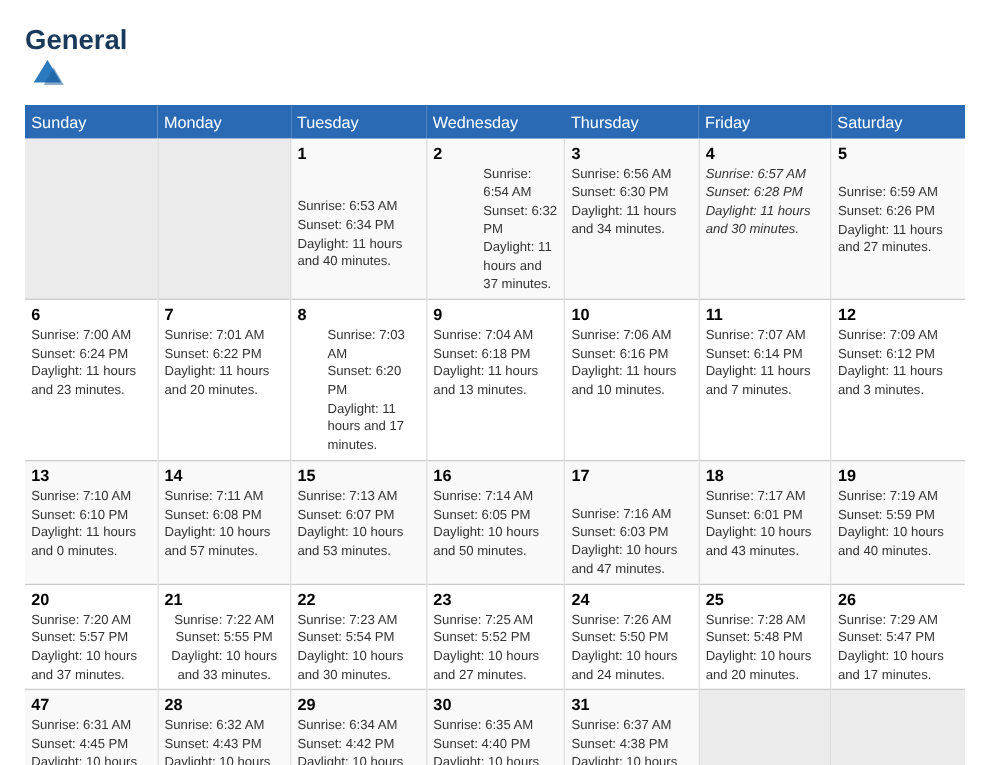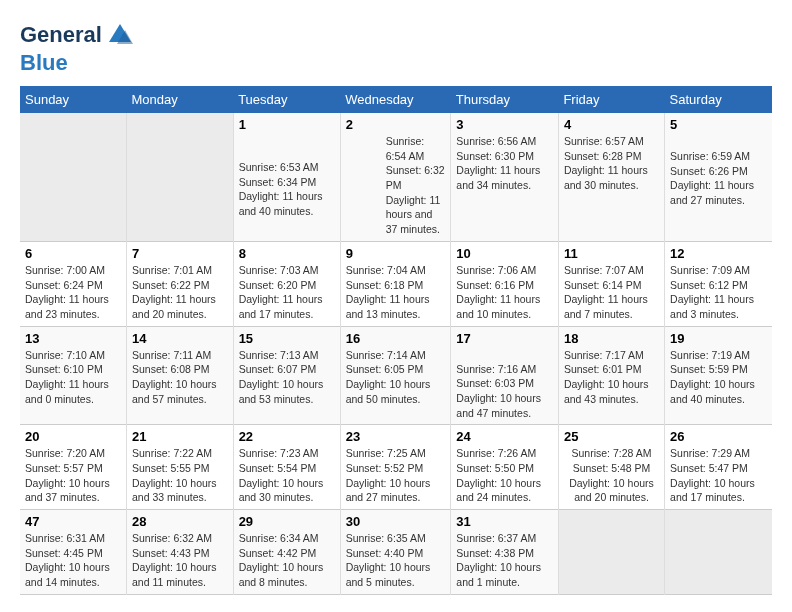--- a/index.html
+++ b/index.html
@@ -90,28 +90,27 @@
     .empty { background: #f0f0f0; }
     tbody tr:nth-child(odd) td.empty { background: #ebebeb; }
     tbody tr:nth-child(even) td.empty { background: #f5f5f5; }
   </style>
 </head>
 <body>
 
 <div class="header">
   <div class="logo">
     <div>
-      <div style="display:flex;align-items:center;">
+      <div style="display:flex;align-items:flex-start;flex-direction:column;">
         <span class="logo-text">General</span>
         <svg class="logo-icon" viewBox="0 0 30 30">
           <polygon points="15,4 26,22 4,22" fill="#2a7abf"></polygon>
           <polygon points="20,10 28,24 12,24" fill="#1a5a9a" opacity="0.5"></polygon>
         </svg>
       </div>
-      <div class="logo-blue" style="font-size:22px;font-weight:bold;">Blue</div>
     </div>
   </div>
   <div class="title-block">
     <div class="month-title"></div>
     <div class="subtitle"></div>
   </div>
 </div>
 
 <table>
   <thead>
@@ -142,21 +141,21 @@
 Daylight: 11 hours and 37 minutes.</div>
         </td>
         <td>
           <span class="day-num">3</span>
           <div class="day-info" style="white-space: pre-line;">Sunrise: 6:56 AM
 Sunset: 6:30 PM
 Daylight: 11 hours and 34 minutes.</div>
         </td>
         <td>
           <span class="day-num">4</span>
-          <div class="day-info" style="white-space: pre-line;">Sunrise: 6:57 AM
+          <div class="day-info" style="white-space: pre-line; font-style: italic;">Sunrise: 6:57 AM
 Sunset: 6:28 PM
 Daylight: 11 hours and 30 minutes.</div>
         </td>
         <td>
           <span class="day-num">5</span>
           <div class="day-info" style="white-space: pre-line; margin-top: 17px;">Sunrise: 6:59 AM
 Sunset: 6:26 PM
 Daylight: 11 hours and 27 minutes.</div>
         </td>
       </tr>
@@ -168,21 +167,21 @@
 Daylight: 11 hours and 23 minutes.</div>
         </td>
         <td>
           <span class="day-num">7</span>
           <div class="day-info" style="white-space: pre-line;">Sunrise: 7:01 AM
 Sunset: 6:22 PM
 Daylight: 11 hours and 20 minutes.</div>
         </td>
         <td>
           <span class="day-num">8</span>
-          <div class="day-info" style="white-space: pre-line;">Sunrise: 7:03 AM
+          <div class="day-info" style="white-space: pre-line; margin-left: 24px;">Sunrise: 7:03 AM
 Sunset: 6:20 PM
 Daylight: 11 hours and 17 minutes.</div>
         </td>
         <td>
           <span class="day-num">9</span>
           <div class="day-info" style="white-space: pre-line;">Sunrise: 7:04 AM
 Sunset: 6:18 PM
 Daylight: 11 hours and 13 minutes.</div>
         </td>
         <td>
@@ -250,21 +249,21 @@
       </tr>
       <tr>
         <td>
           <span class="day-num">20</span>
           <div class="day-info" style="white-space: pre-line;">Sunrise: 7:20 AM
 Sunset: 5:57 PM
 Daylight: 10 hours and 37 minutes.</div>
         </td>
         <td>
           <span class="day-num">21</span>
-          <div class="day-info" style="white-space: pre-line;">Sunrise: 7:22 AM
+          <div class="day-info" style="white-space: pre-line; text-align: center;">Sunrise: 7:22 AM
 Sunset: 5:55 PM
 Daylight: 10 hours and 33 minutes.</div>
         </td>
         <td>
           <span class="day-num">22</span>
           <div class="day-info" style="white-space: pre-line;">Sunrise: 7:23 AM
 Sunset: 5:54 PM
 Daylight: 10 hours and 30 minutes.</div>
         </td>
         <td>
@@ -274,21 +273,21 @@
 Daylight: 10 hours and 27 minutes.</div>
         </td>
         <td>
           <span class="day-num">24</span>
           <div class="day-info" style="white-space: pre-line;">Sunrise: 7:26 AM
 Sunset: 5:50 PM
 Daylight: 10 hours and 24 minutes.</div>
         </td>
         <td>
           <span class="day-num">25</span>
-          <div class="day-info" style="white-space: pre-line; text-align: center;">Sunrise: 7:28 AM
+          <div class="day-info" style="white-space: pre-line;">Sunrise: 7:28 AM
 Sunset: 5:48 PM
 Daylight: 10 hours and 20 minutes.</div>
         </td>
         <td>
           <span class="day-num">26</span>
           <div class="day-info" style="white-space: pre-line;">Sunrise: 7:29 AM
 Sunset: 5:47 PM
 Daylight: 10 hours and 17 minutes.</div>
         </td>
       </tr>

